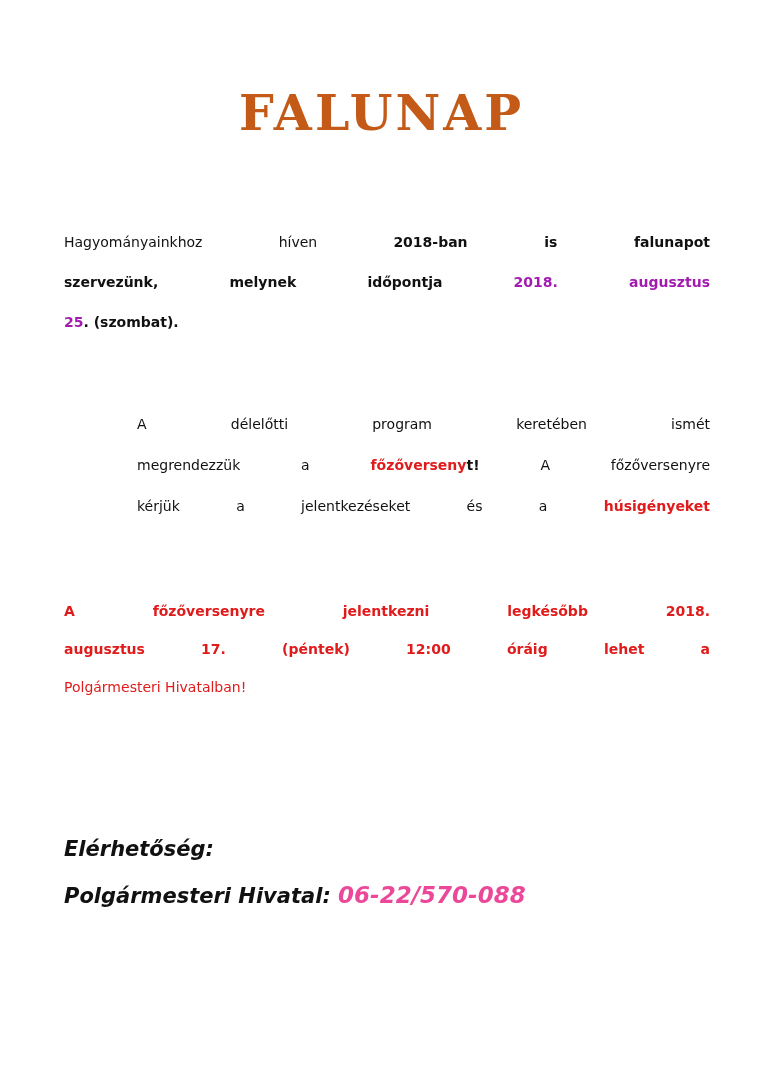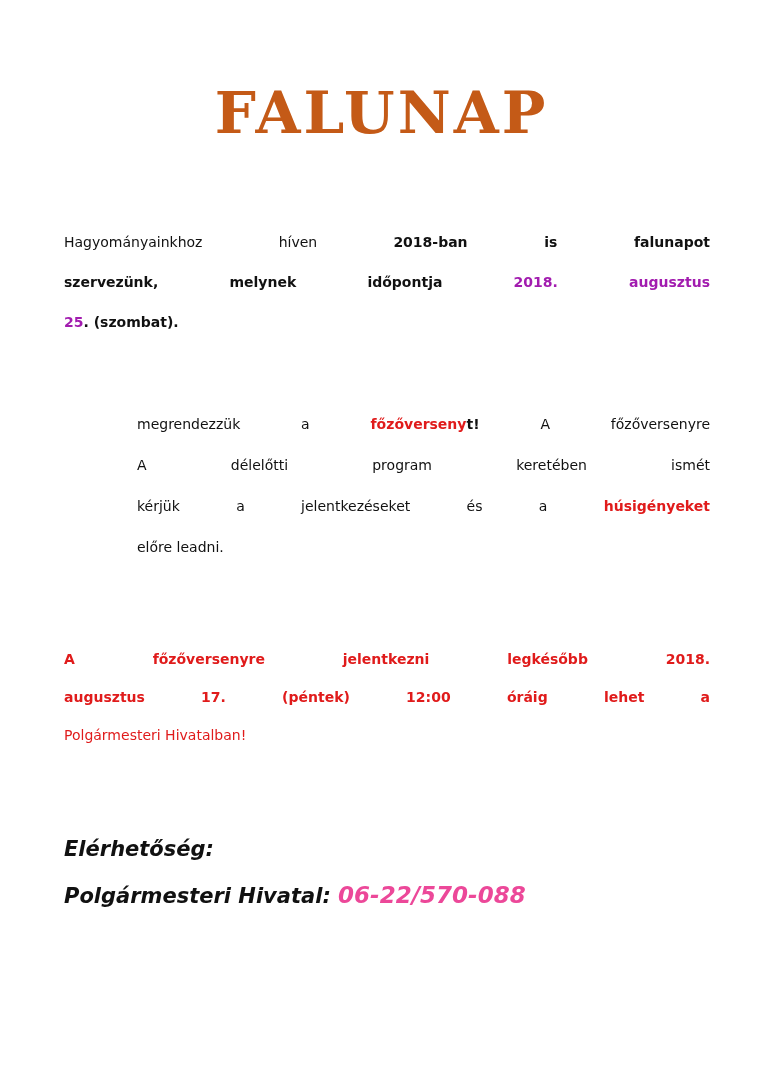--- a/index.html
+++ b/index.html
@@ -1,24 +1,24 @@
 <!DOCTYPE html>
 <html><head>
 <meta charset="utf-8">
 <style>
   html, body { margin:0; padding:0; background:#ffffff; }
   body { width:763px; height:1080px; position:relative; overflow:hidden;
          font-family:"DejaVu Sans", sans-serif; color:#111; }
   .title { position:absolute; left:0; width:763px; top:78px; text-align:center;
-           font-family:"DejaVu Serif", serif; font-weight:bold; font-size:58px;
+           font-family:"DejaVu Serif", serif; font-weight:bold; font-size:49px;
            color:#c45a17; letter-spacing:3px; line-height:70px; }
   .para { position:absolute; text-align:justify; text-align-last:justify; font-size:14px; }
   .p1 { left:64px; width:646px; top:222px; line-height:40px; }
   .p2 { left:137px; width:573px; top:404px; line-height:41px; }
-  .p3 { left:64px; width:646px; top:640px; line-height:38px; color:#e01b1b; font-weight:bold; }
+  .p3 { left:64px; width:646px; top:592px; line-height:38px; color:#e01b1b; font-weight:bold; }
   .line { display:block; text-align:justify; text-align-last:justify; white-space:nowrap; }
   .line.last { text-align-last:left; }
   .b { font-weight:bold; }
   .blue { color:#a21caf; font-weight:bold; }
   .red { color:#e01b1b; font-weight:bold; }
   .contact-head { position:absolute; left:64px; top:837px; font-size:21px; font-weight:bold;
                   font-style:italic; }
   .contact-line { position:absolute; left:64px; top:882px; font-size:21px; font-weight:bold; font-style:italic; }
   .contact-line .phone { color:#ec4899; font-size:23px; }
 </style>
@@ -27,24 +27,23 @@
 
 <div class="title">FALUNAP</div>
 
 <div class="para p1">
   <span class="line"><span>Hagyományainkhoz híven </span><span class="b">2018-ban is falunapot</span></span>
   <span class="line b"><span>szervezünk, melynek időpontja </span><span class="blue">2018. augusztus</span></span>
   <span class="line last b"><span class="blue">25</span><span>. (szombat).</span></span>
 </div>
 
 <div class="para p2">
+  <span class="line">A délelőtti program keretében ismét</span>
   <span class="line"><span>megrendezzük a </span><span class="red">főzőverseny</span><span class="b">t!</span><span> A főzőversenyre</span></span>
-  <span class="line">A délelőtti program keretében ismét</span>
   <span class="line"><span>kérjük a jelentkezéseket és a </span><span class="red">húsigényeket</span></span>
-  <span class="line last">előre leadni.</span>
 </div>
 
 <div class="para p3">
   <span class="line">A főzőversenyre jelentkezni legkésőbb 2018.</span>
   <span class="line">augusztus 17. (péntek) 12:00 óráig lehet a</span>
   <span class="line last" style="font-weight:normal">Polgármesteri Hivatalban!</span>
 </div>
 
 <div class="contact-head">Elérhetőség:</div>
 <div class="contact-line">

